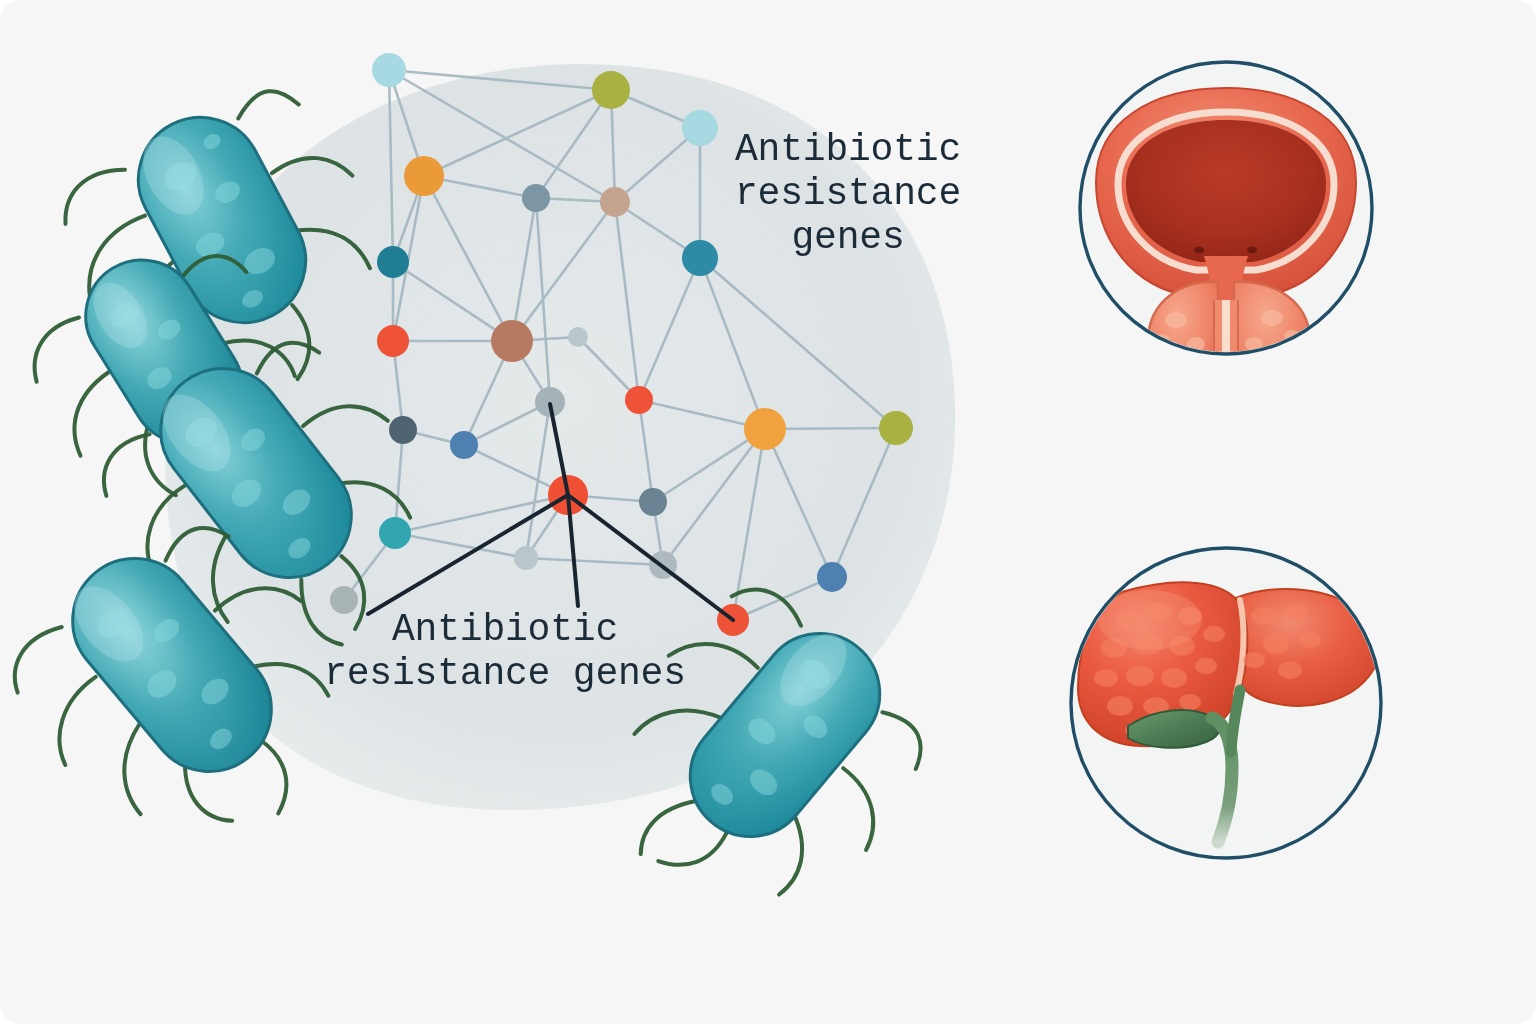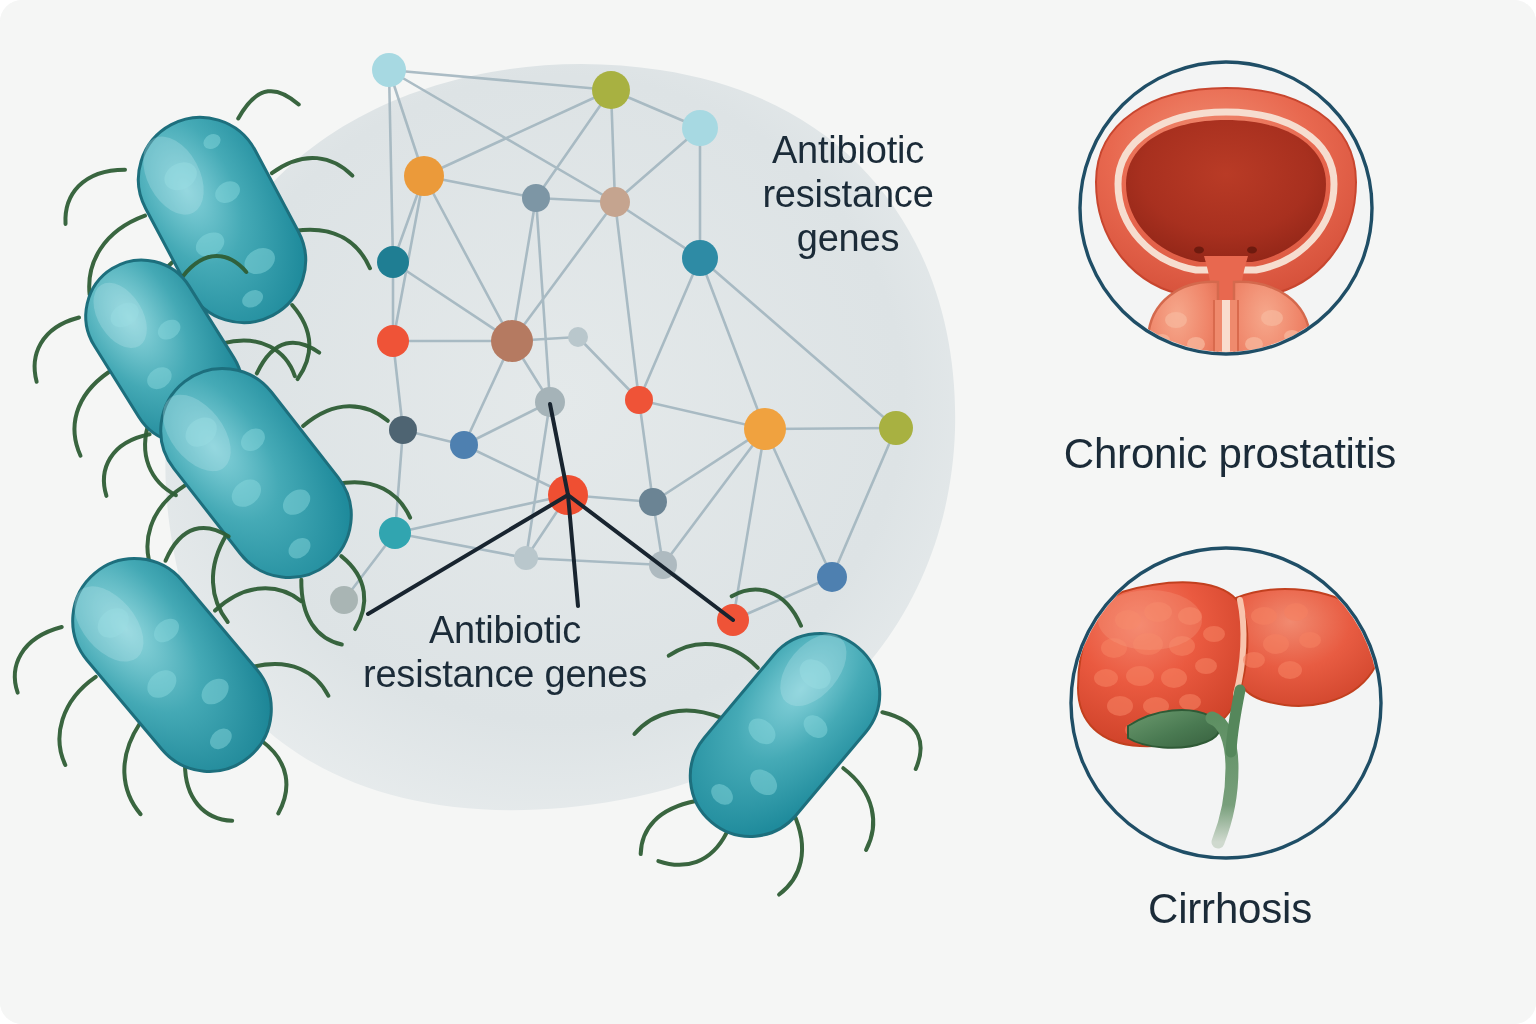--- a/index.html
+++ b/index.html
@@ -7,21 +7,21 @@
     margin: 0;
     padding: 0;
     background: #ffffff;
   }
   #canvas {
     position: relative;
     width: 1536px;
     height: 1024px;
     overflow: hidden;
     background: #f5f6f5;
-    font-family: Liberation Sans, sans-serif;
+    font-family: Liberation Mono, monospace;
     border-radius: 22px;
   }
   #figure-svg {
     position: absolute;
     top: 0; left: 0;
     width: 1536px;
     height: 1024px;
     display: block;
   }
   .label-layer {
@@ -478,17 +478,15 @@
 
   <div class="label-layer">
     <div class="txt callout" id="callout-top">Antibiotic
 resistance
 genes</div>
 
     <div class="txt callout" id="callout-bottom">Antibiotic
 resistance genes</div>
 
 
-    <div class="txt inset-caption" id="caption-prostatitis">Chronic prostatitis</div>
-
-    <div class="txt inset-caption" id="caption-cirrhosis">Cirrhosis</div>
+
   </div>
 </div>
 
 </body></html>

